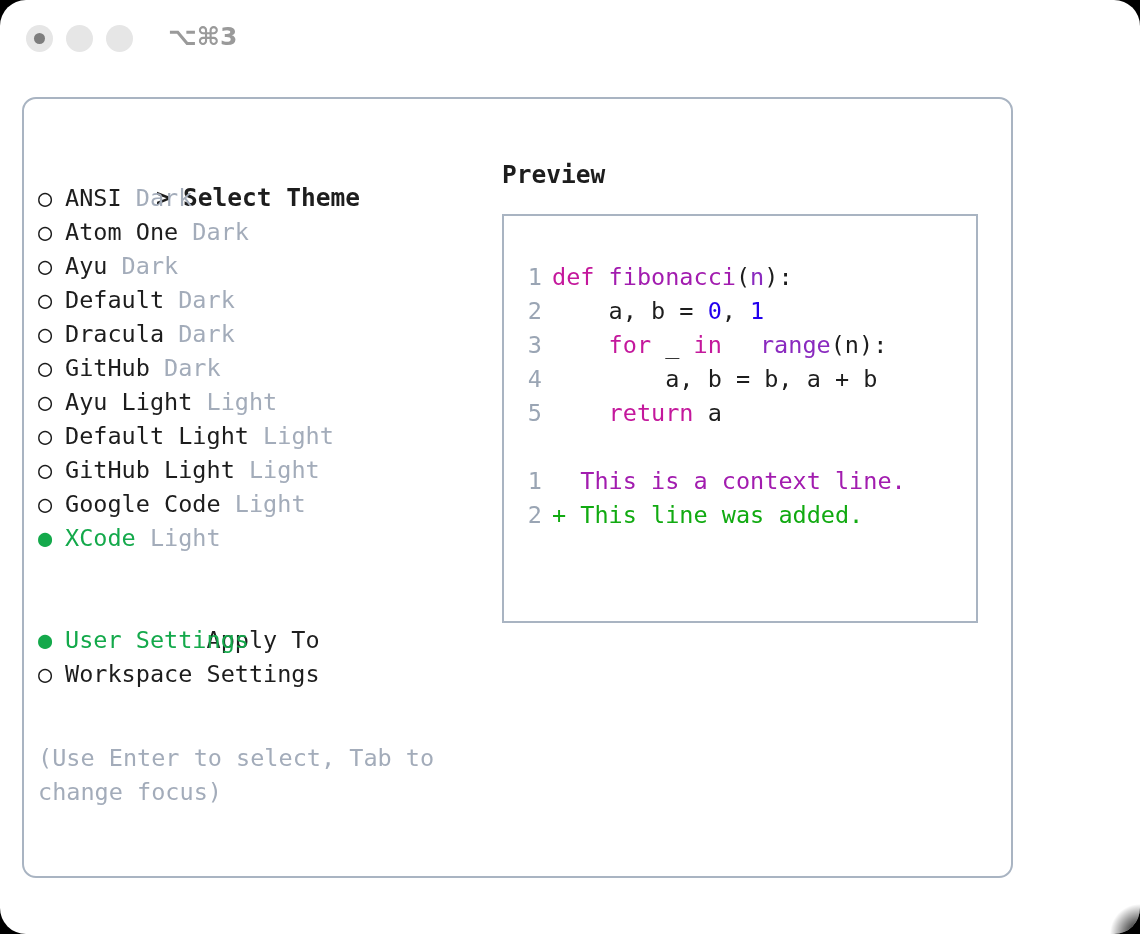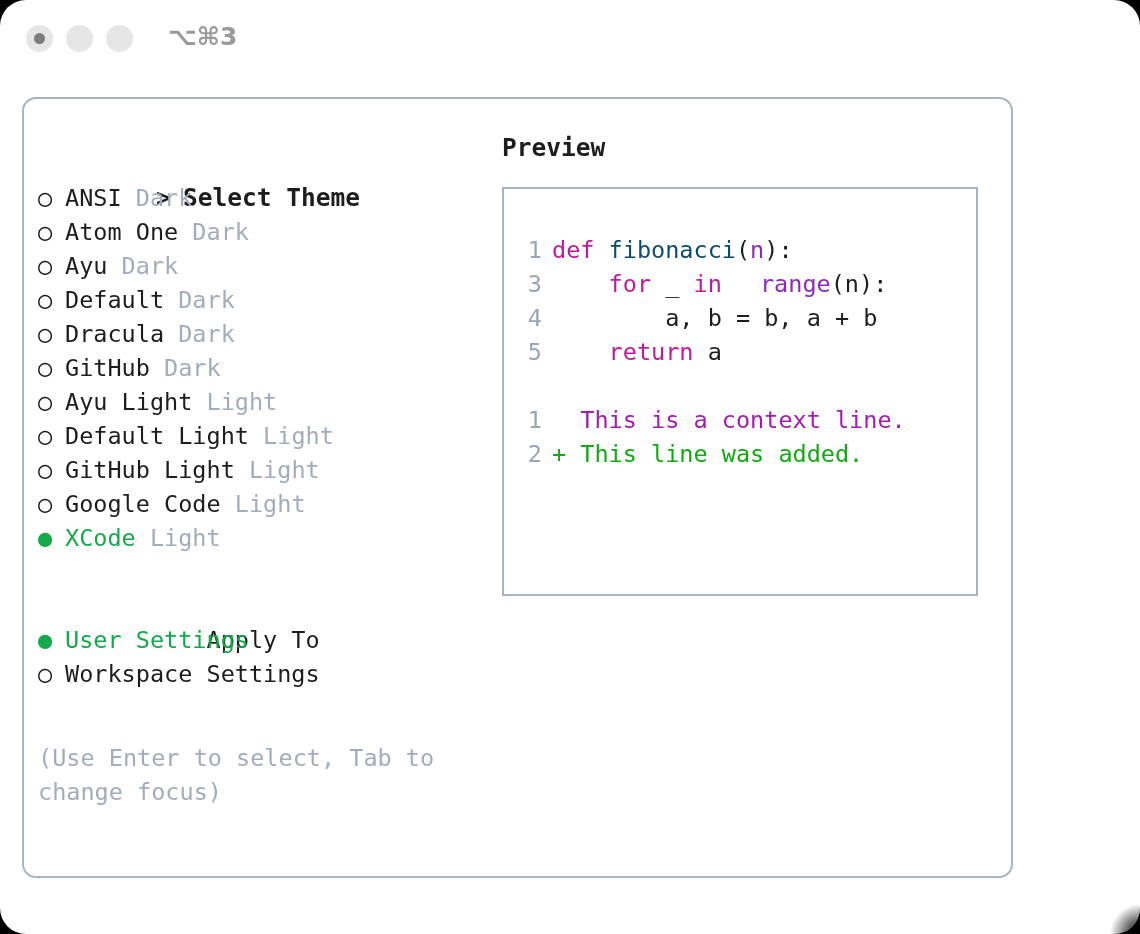--- a/index.html
+++ b/index.html
@@ -112,21 +112,21 @@
     line-height: 34px;
     color: #a3acba;
     width: 420px;
     white-space: pre-wrap;
   }
 
   
   #right-col {
     position: absolute;
     left: 478px;
-    top: 32px;
+    top: 59px;
     width: 500px;
   }
   #preview-title {
     font-size: 24.5px;
     font-weight: bold;
     line-height: 34px;
     color: #1d1d1d;
     white-space: pre;
   }
   #preview-box {
@@ -152,21 +152,21 @@
   }
   .code-line.blank { height: 34px; }
   .lineno {
     display: inline-block;
     width: 24px;
     text-align: right;
     color: #9aa5b4;
     margin-right: 10px;
   }
   .tok-kw   { color: #c4189c; }
-  .tok-fn   { color: #0c4a6e; }
+  .tok-fn   { color: #a21caf; }
   .tok-num  { color: #2200ee; }
   .tok-builtin { color: #8a2abf; margin-left: 24px; }
   .tok-param { color: #8a2abf; }
   .tok-plain { color: #1d1d1d; }
   .diff-ctx { color: #a21caf; }
   .diff-del { color: #cc1111; }
   .diff-add { color: #11aa11; }
 
   
   #corner-shadow {
@@ -224,20 +224,21 @@
       </div>
 
       <div id="hint">(Use Enter to select, Tab to change focus)</div>
     </div>
 
     <div id="right-col">
       <div id="preview-title">Preview</div>
       <div id="preview-box">
         <div id="code-area">
             <div class="code-line"><span class="lineno">1</span><span class="tok-kw">def </span><span class="tok-fn">fibonacci</span><span class="tok-plain">(</span><span class="tok-param">n</span><span class="tok-plain">):</span></div>
+            <div class="code-line"><span class="lineno">2</span><span class="tok-plain">    a, b = </span><span class="tok-num">0</span><span class="tok-plain">, </span><span class="tok-num">1</span></div>
             <div class="code-line"><span class="lineno">3</span><span class="tok-plain">    </span><span class="tok-kw">for</span><span class="tok-plain"> _ </span><span class="tok-kw">in</span><span class="tok-plain"> </span><span class="tok-builtin">range</span><span class="tok-plain">(n):</span></div>
             <div class="code-line"><span class="lineno">4</span><span class="tok-plain">        a, b = b, a + b</span></div>
             <div class="code-line"><span class="lineno">5</span><span class="tok-plain">    </span><span class="tok-kw">return</span><span class="tok-plain"> a</span></div>
             <div class="code-line blank"></div>
             <div class="code-line"><span class="lineno">1</span><span class="diff-ctx"> </span><span class="diff-ctx"> This is a context line.</span></div>
             <div class="code-line"><span class="lineno">2</span><span class="diff-add">+</span><span class="diff-add"> This line was added.</span></div>
           </div>
       </div>
     </div>
 

